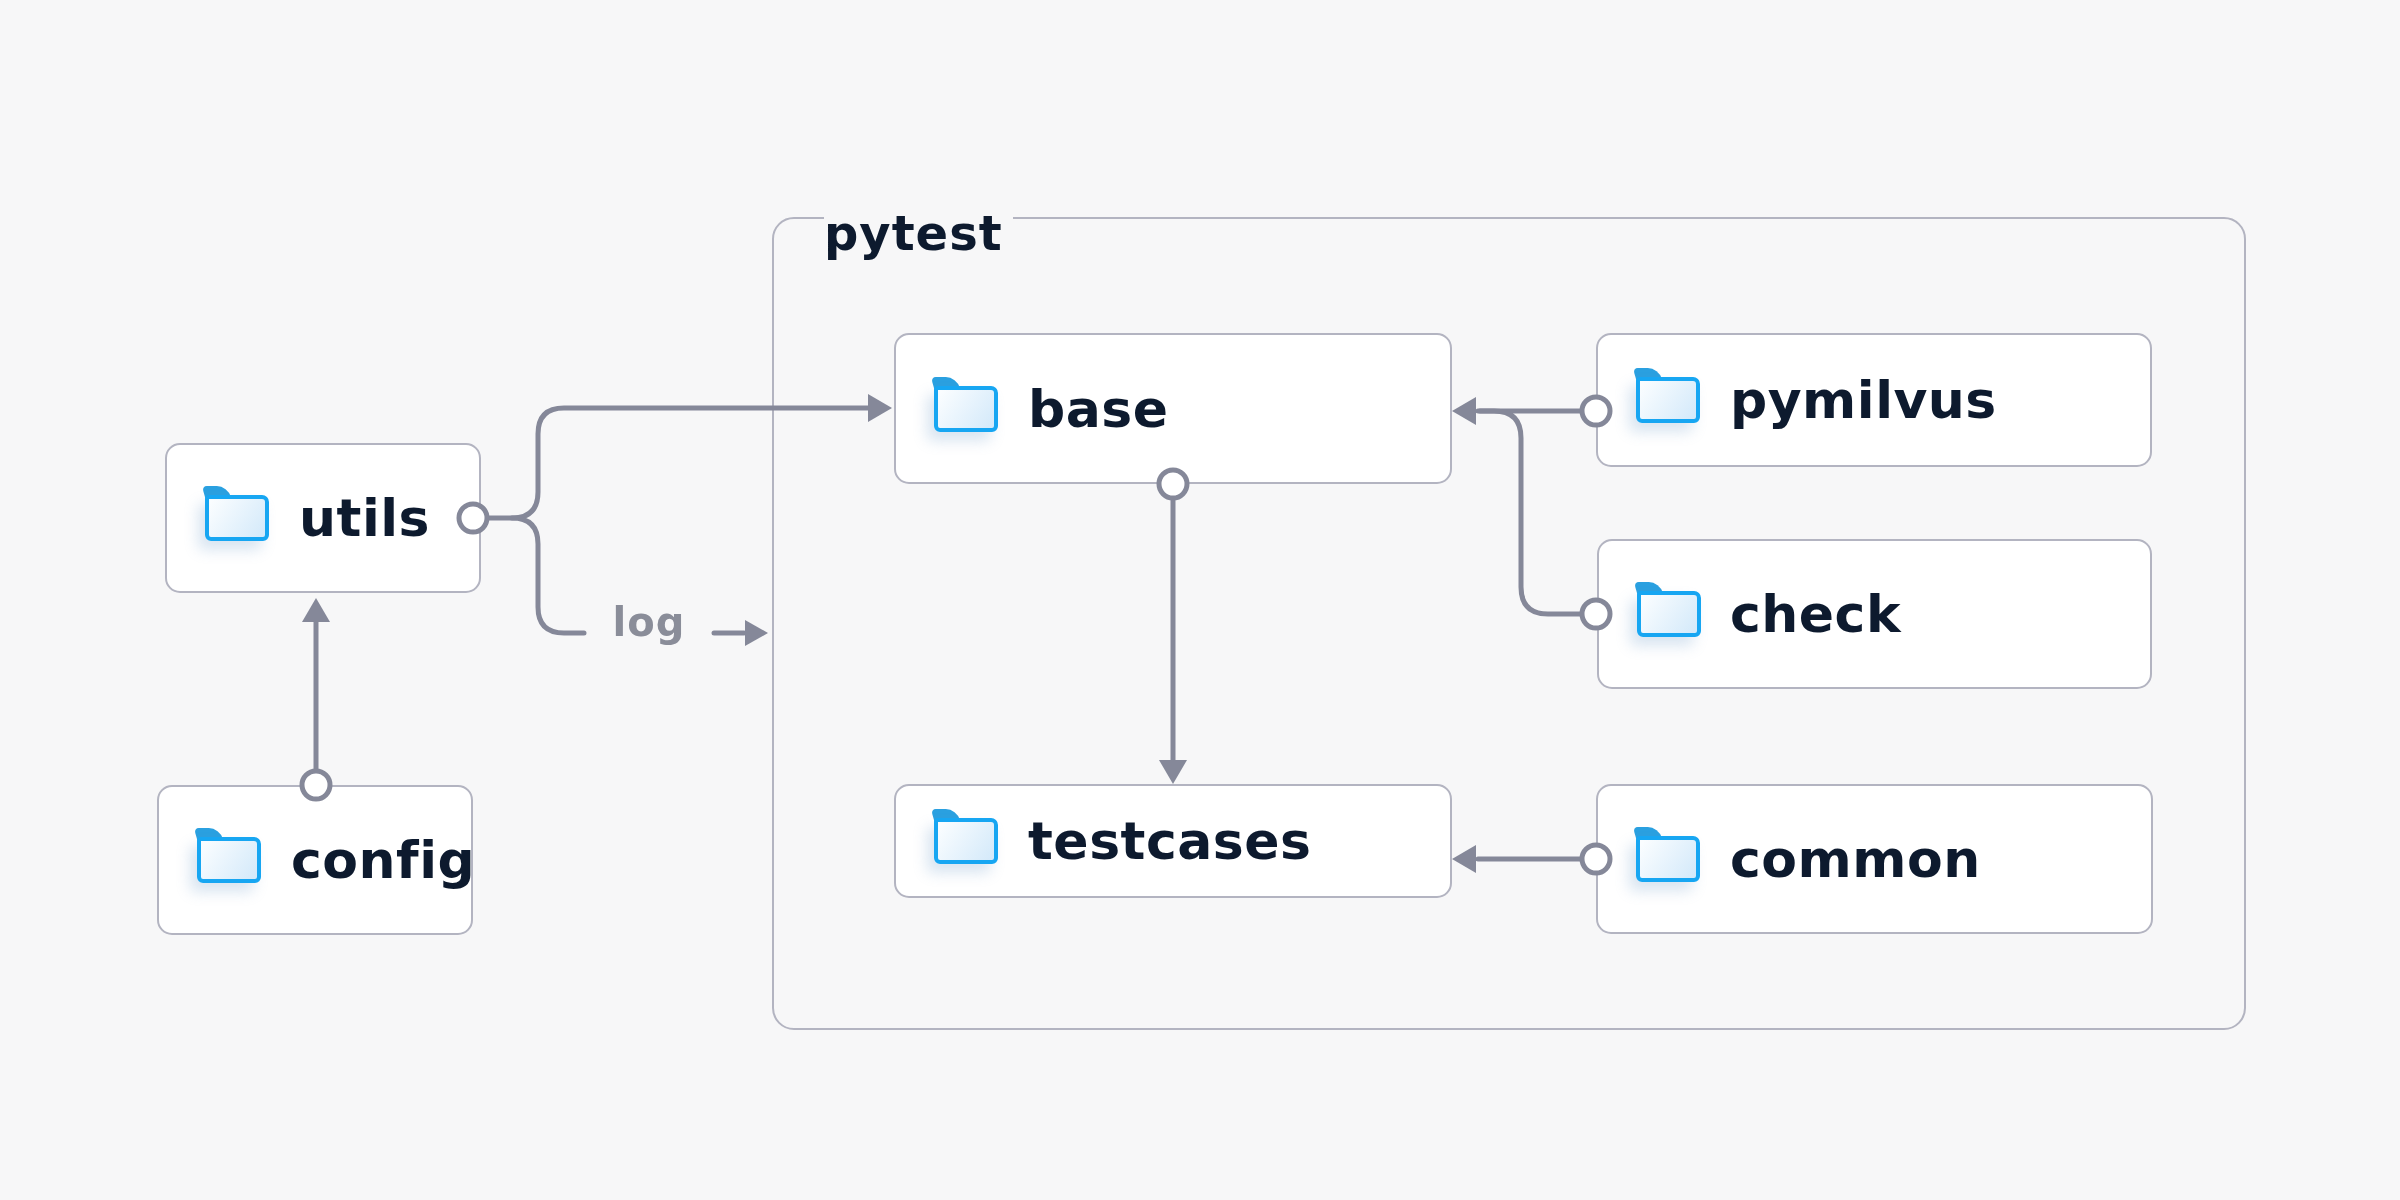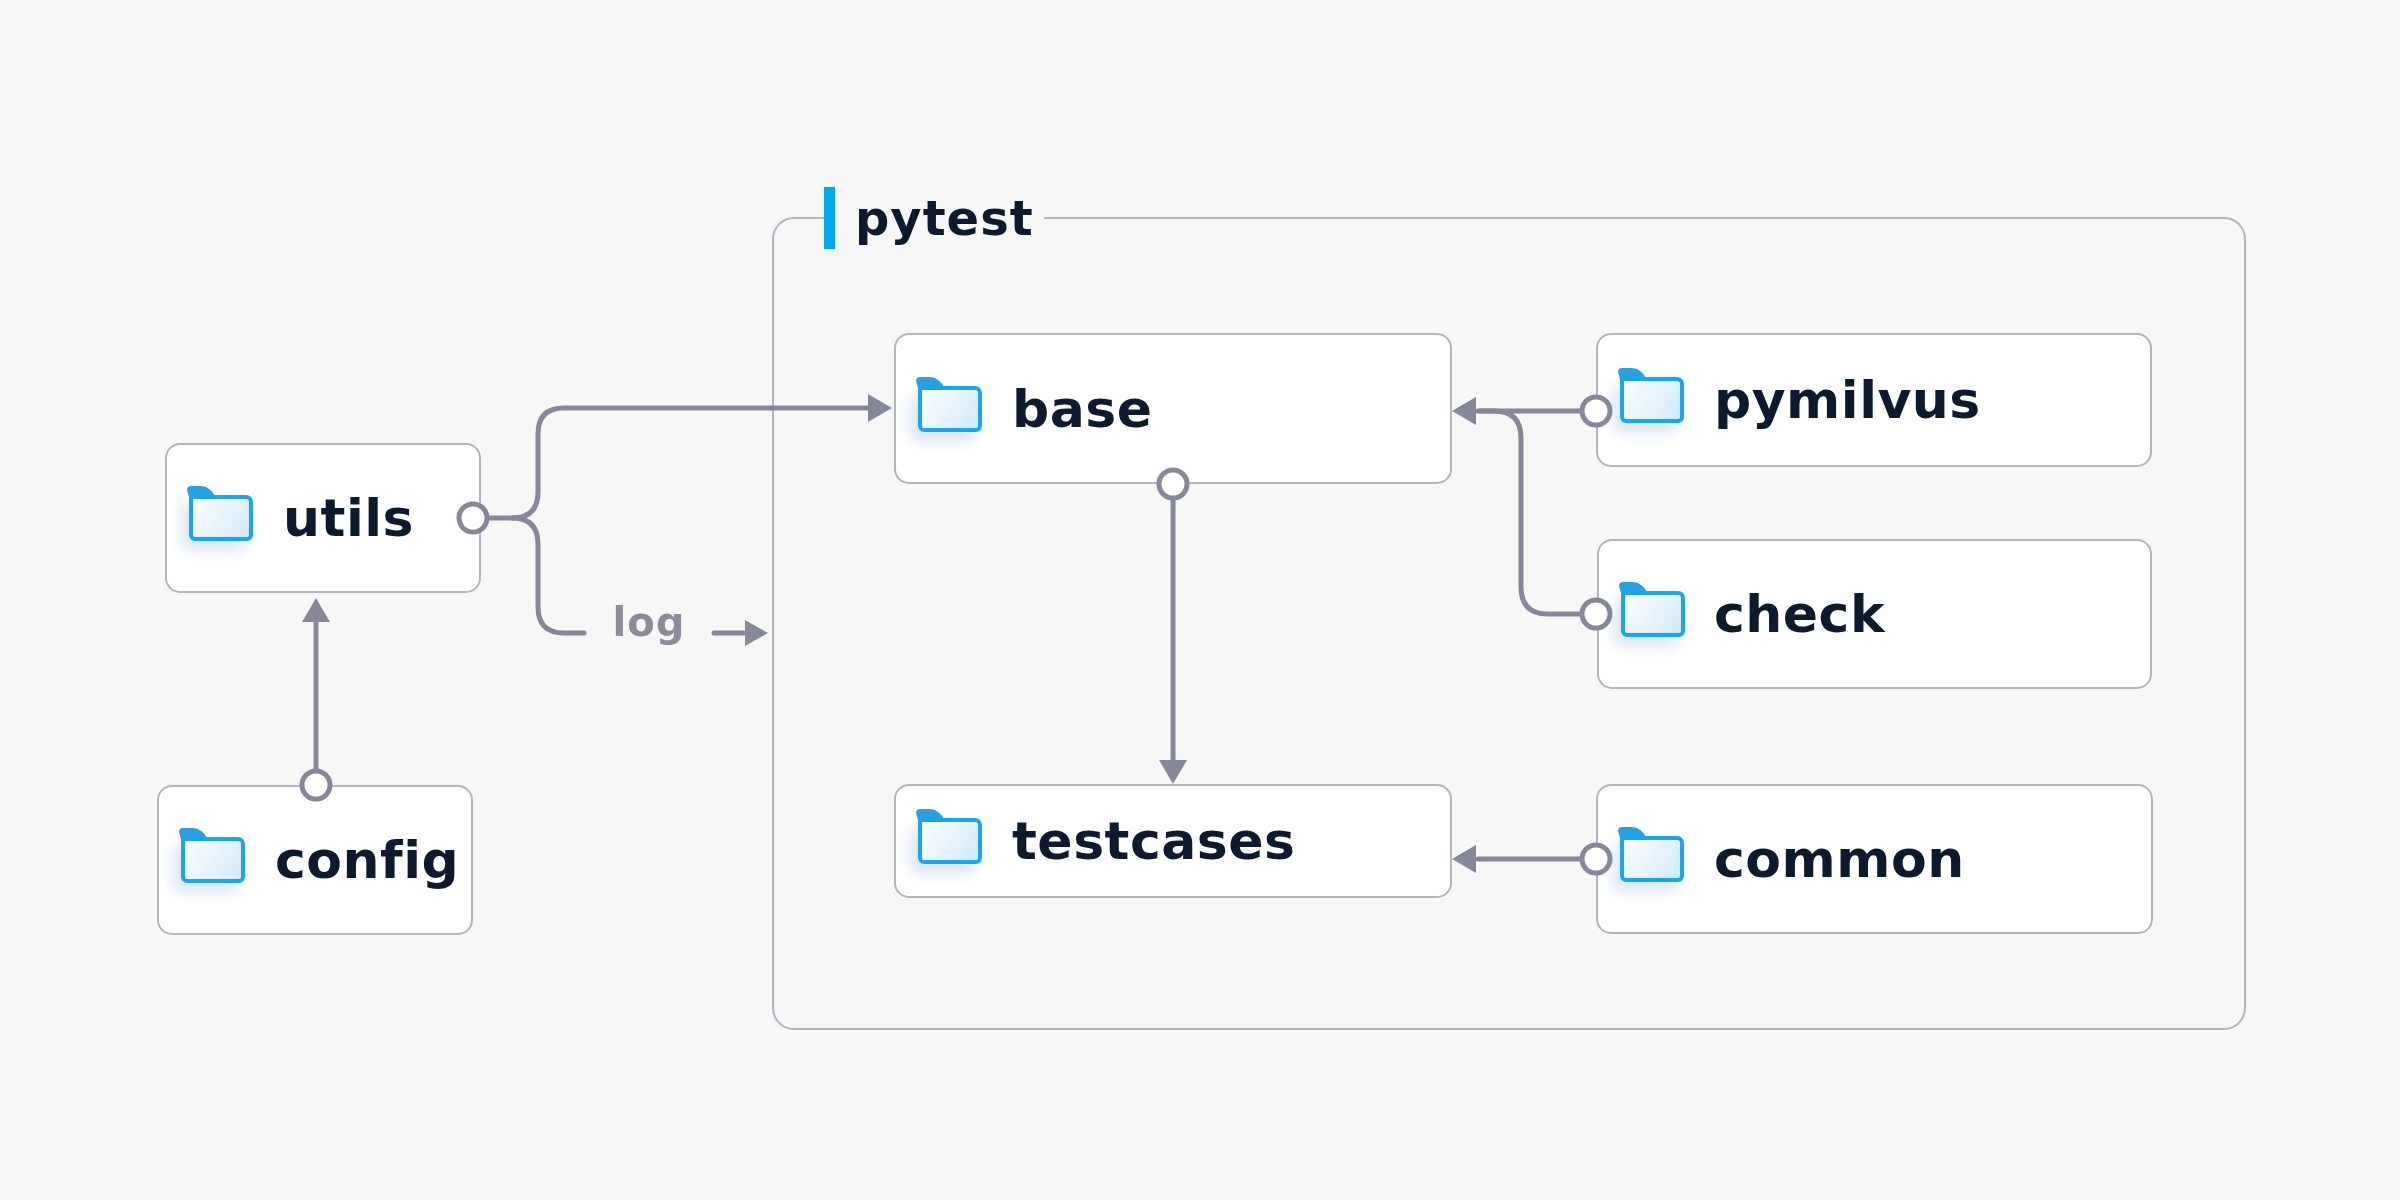--- a/index.html
+++ b/index.html
@@ -8,28 +8,28 @@
     font-family:"DejaVu Sans","Liberation Sans",sans-serif;
   }
   
   .group-box{
     position:absolute;left:772px;top:217px;width:1474px;height:813px;
     border:2px solid #b3b4c1;border-radius:22px;box-sizing:border-box;
   }
   .group-label{
     position:absolute;left:50px;top:-34px;height:66px;
     display:flex;align-items:center;gap:20px;
-    background:#f7f7f8;padding:0 10px 0 0;
+    background:#f7f7f8;padding:0 10px 0 0;flex-direction:column;
   }
   .group-label .bar{width:11px;height:62px;background:#00a9f0;}
   .group-label .txt{font-size:48px;font-weight:bold;color:#0d1a2e;letter-spacing:1px;}
   
   .node{
     position:absolute;background:#ffffff;border:2px solid #b3b4c1;border-radius:15px;
-    box-sizing:border-box;display:flex;align-items:center;gap:30px;padding-left:22px;
+    box-sizing:border-box;display:flex;align-items:center;gap:30px;padding-left:38px;
   }
   .node .lbl{font-size:52px;font-weight:bold;color:#0d1a2e;letter-spacing:0.5px;}
   .n-utils    {left:165px; top:443px; width:316px; height:150px;}
   .n-config   {left:157px; top:785px; width:316px; height:150px;}
   .n-base     {left:894px; top:333px; width:558px; height:151px;}
   .n-testcases{left:894px; top:784px; width:558px; height:114px;}
   .n-pymilvus {left:1596px;top:333px; width:556px; height:134px;}
   .n-check    {left:1597px;top:539px; width:555px; height:150px;gap:29px;}
   .n-common   {left:1596px;top:784px; width:557px; height:150px;}
   

